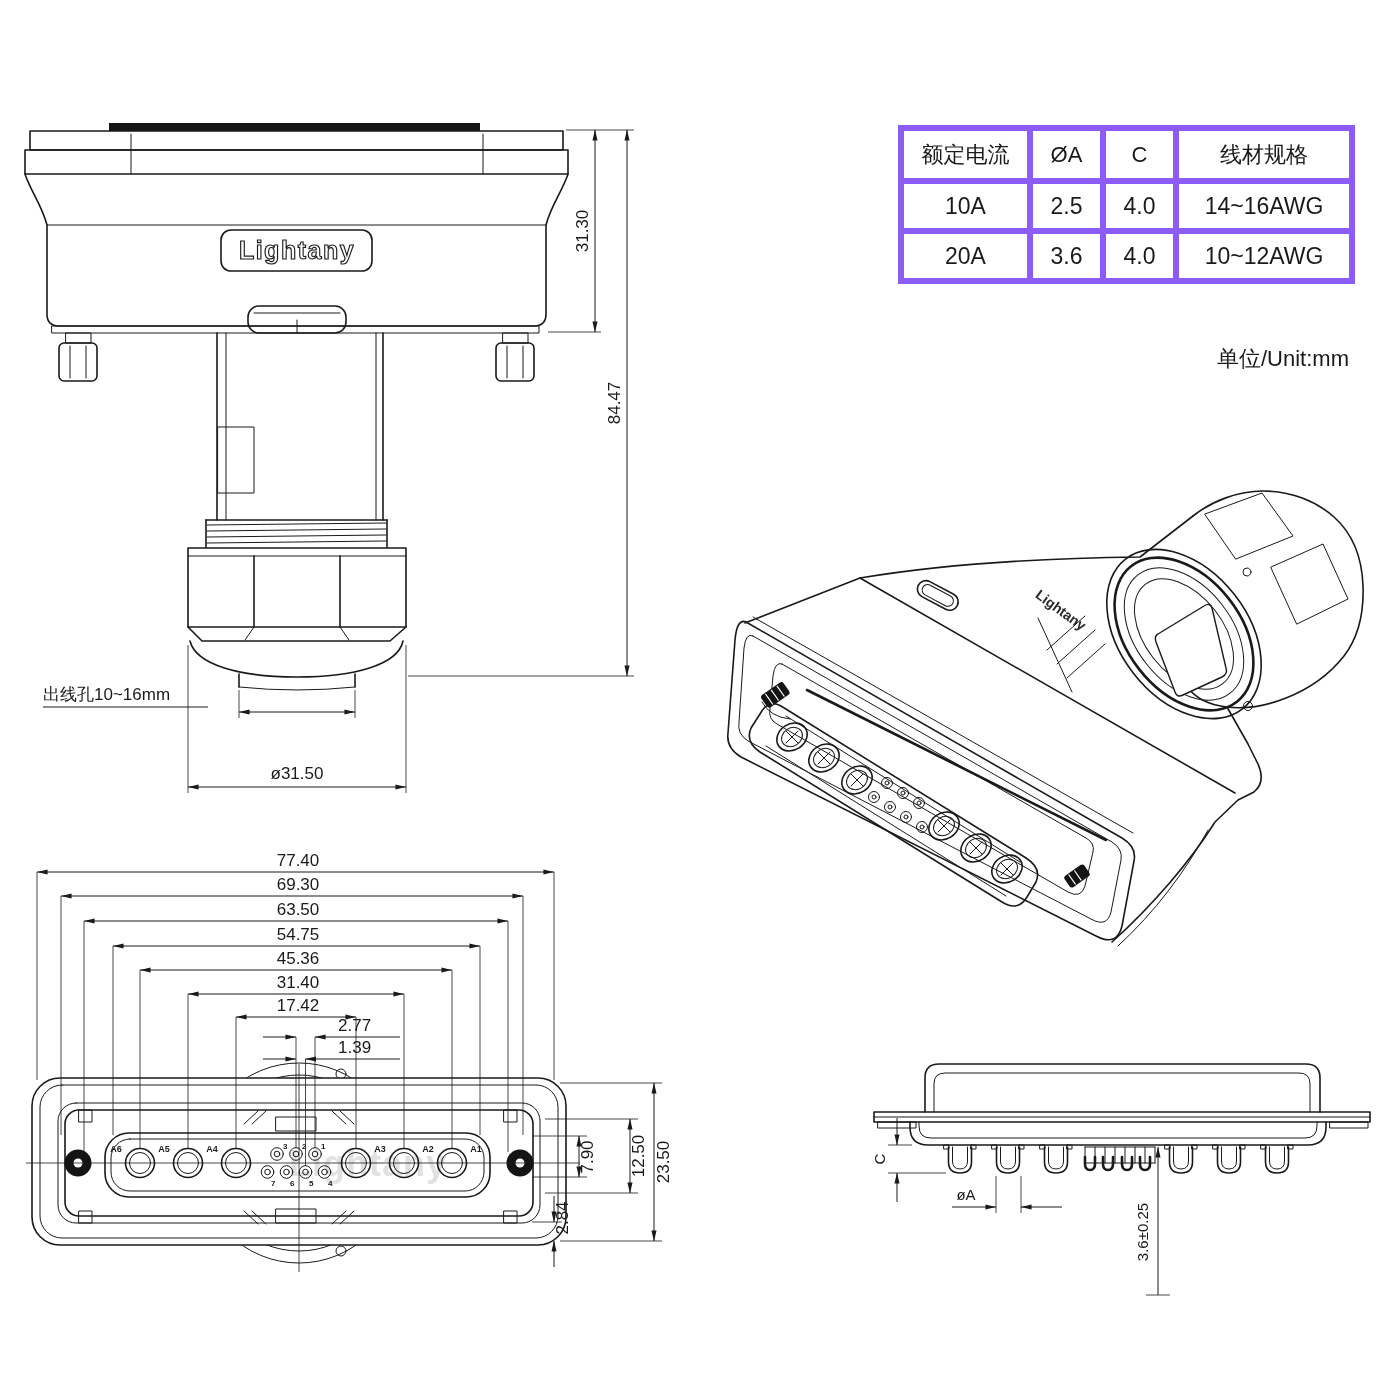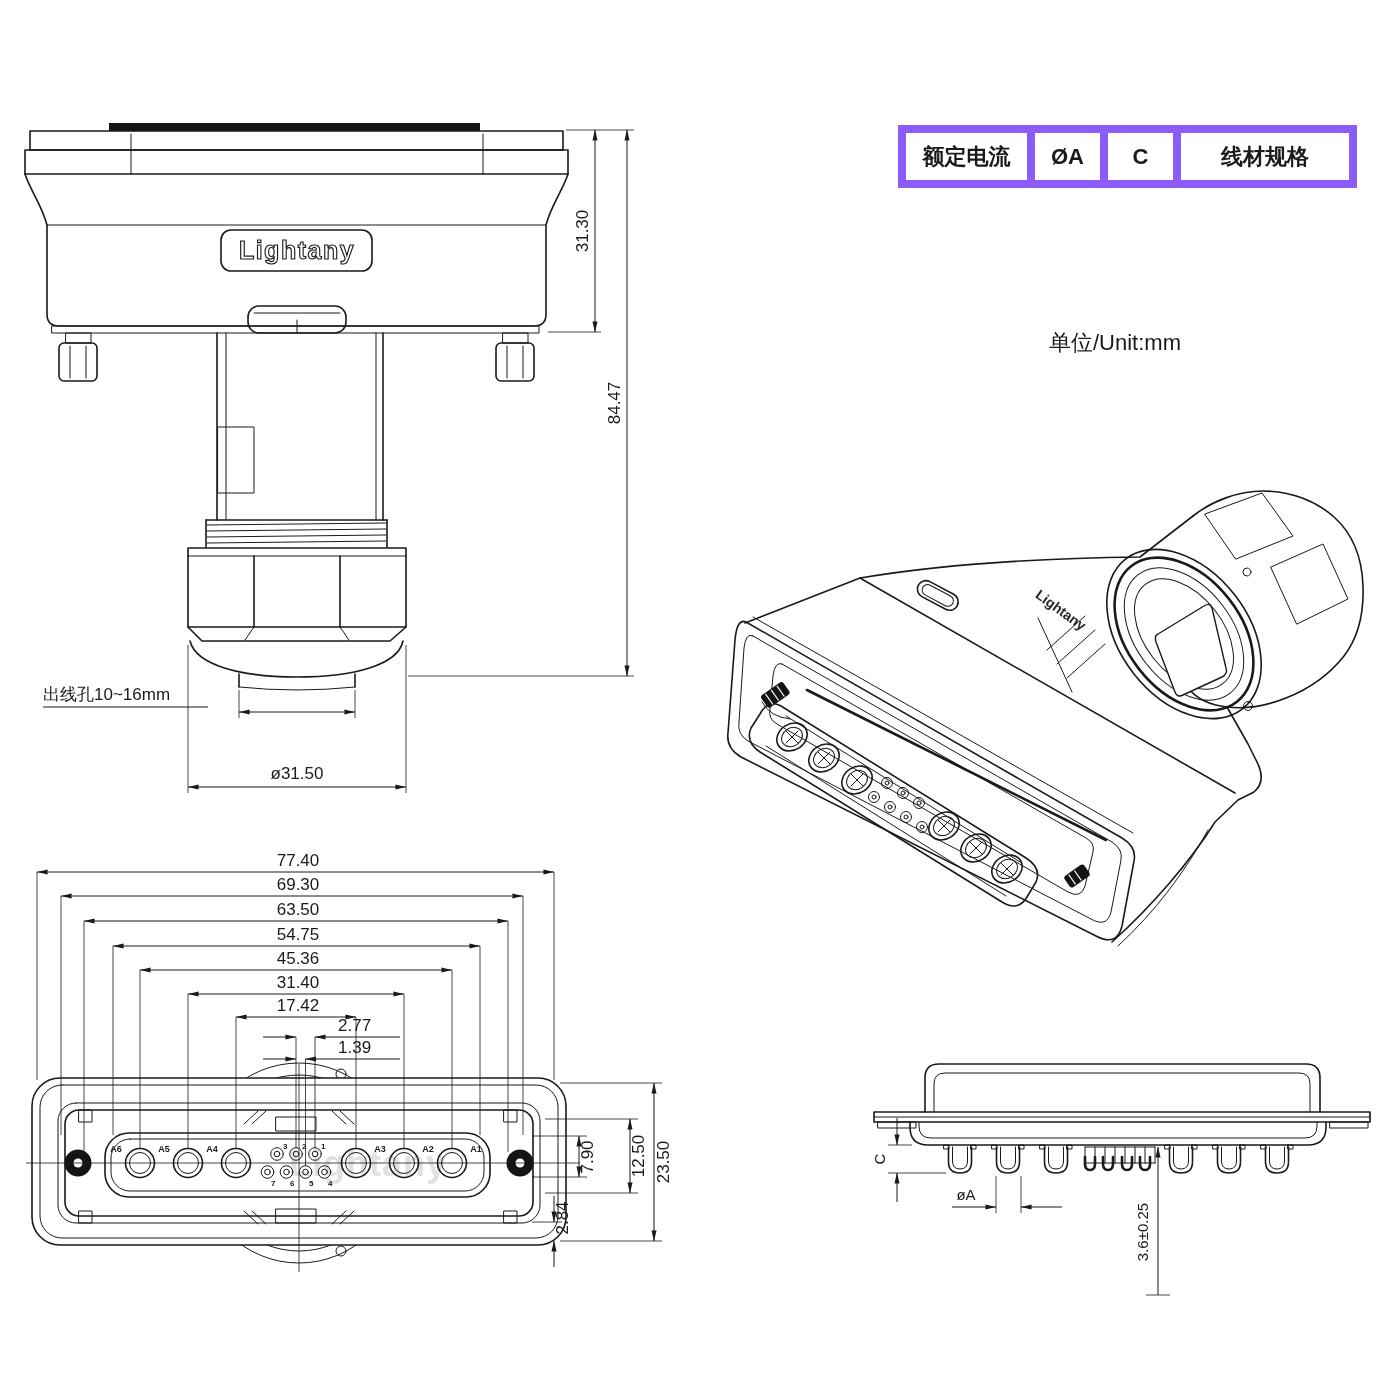--- a/index.html
+++ b/index.html
@@ -12,44 +12,56 @@
   .o3 {fill:none;stroke:#1a1a1a;stroke-width:2.6;stroke-linejoin:round;stroke-linecap:round;}
   .dim{fill:none;stroke:#1a1a1a;stroke-width:1;}
   .ext{fill:none;stroke:#1a1a1a;stroke-width:0.8;}
   .dt {font-size:17px;fill:#1a1a1a;}
   .dts{font-size:15px;fill:#1a1a1a;}
   .cl {font-size:9px;font-weight:bold;fill:#1a1a1a;}
   .cs {font-size:8px;font-weight:bold;fill:#1a1a1a;}
   .mid{text-anchor:middle;}
   
   .spec{position:absolute;left:898px;top:125px;border-collapse:collapse;table-layout:fixed;}
-  .spec th,.spec td{border:8px solid #8b5cf6;text-align:center;vertical-align:middle;
-        font-weight:bold;padding:2px;white-space:nowrap;}
+  .spec th,.spec td{border:6px solid #8b5cf6;text-align:center;vertical-align:middle;
+        font-weight:normal;padding:2px;white-space:nowrap;}
   .spec th{height:43px;font-size:22px;}
   .spec td{height:40px;font-size:23px;}
-  .unit-note{position:absolute;left:1049px;top:328px;width:300px;text-align:left;font-size:22px;}
+  .unit-note{position:absolute;left:1049px;top:344px;width:300px;text-align:right;font-size:22px;}
 </style>
 </head>
 <body>
 
 <div class="stage">
 
   <table class="spec">
     <colgroup>
         <col style="width:129px">
         <col style="width:73px">
         <col style="width:73px">
         <col style="width:176px">
       </colgroup>
     <tbody>
         <tr>
       <th>额定电流</th>
       <th>ØA</th>
       <th>C</th>
       <th>线材规格</th>
+    </tr>
+    <tr>
+      <td>10A</td>
+      <td>2.5</td>
+      <td>4.0</td>
+      <td>14~16AWG</td>
+    </tr>
+    <tr>
+      <td>20A</td>
+      <td>3.6</td>
+      <td>4.0</td>
+      <td>10~12AWG</td>
     </tr>
   </tbody>
     </table>
   <div class="unit-note">单位/Unit:mm</div>
 
   <svg width="1400" height="1400" viewBox="0 0 1400 1400">
     <defs>
       <marker id="ar" viewBox="0 0 10 6" refX="9.6" refY="3" markerWidth="11" markerHeight="7" orient="auto-start-reverse" markerUnits="userSpaceOnUse">
         <path d="M0,0.7 L10,3 L0,5.3 Z" fill="#1a1a1a"></path>
       </marker>

